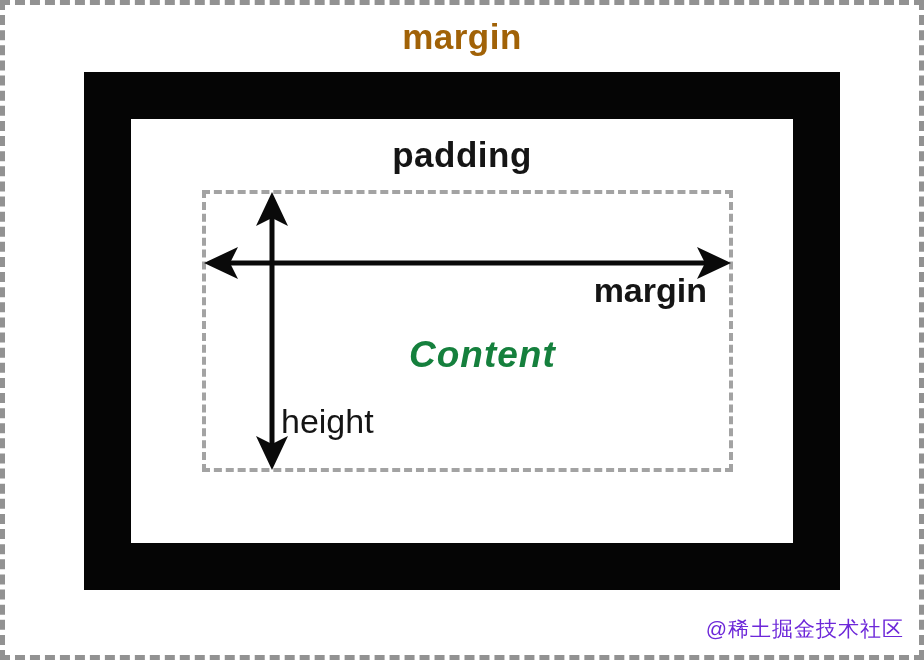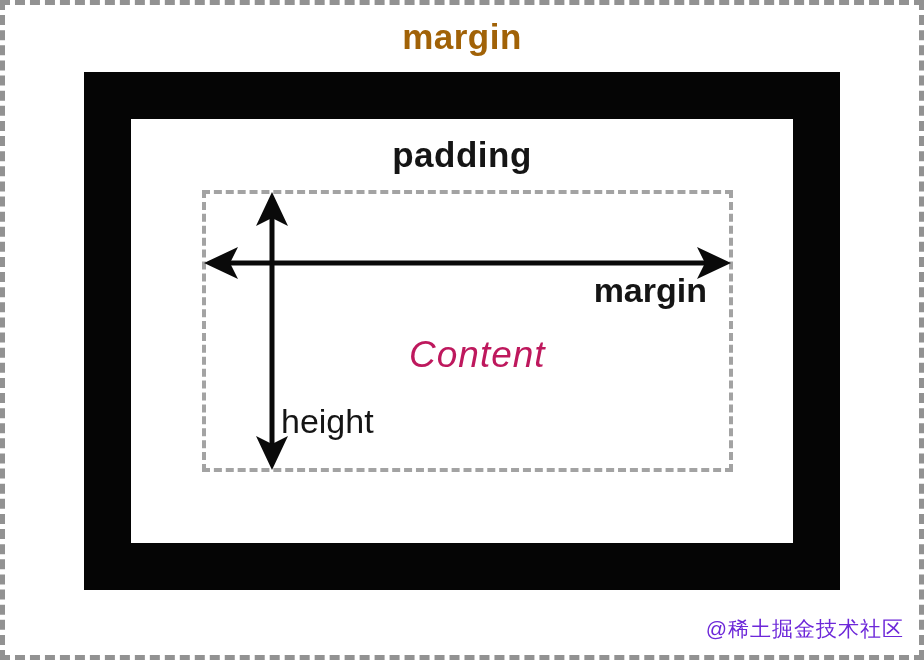--- a/index.html
+++ b/index.html
@@ -75,23 +75,23 @@
     left: 202px; top: 190px;
     width: 531px; height: 282px;
     box-sizing: border-box;
     border: 4px dashed #a3a3a3;
   }
   .content-label {
     position: absolute;
     left: 409px; top: 336px;
     font-size: 37px;
     line-height: 38px;
-    font-weight: normal;
+    font-weight: bold;
     font-style: italic;
-    color: #be185d;
+    color: #15803d;
     letter-spacing: 1px;
   }
   .width-label {
     position: absolute;
     top: 272px;
     left: 0;
     width: 707px;          
     text-align: right;
     font-size: 34px;
     line-height: 36px;

